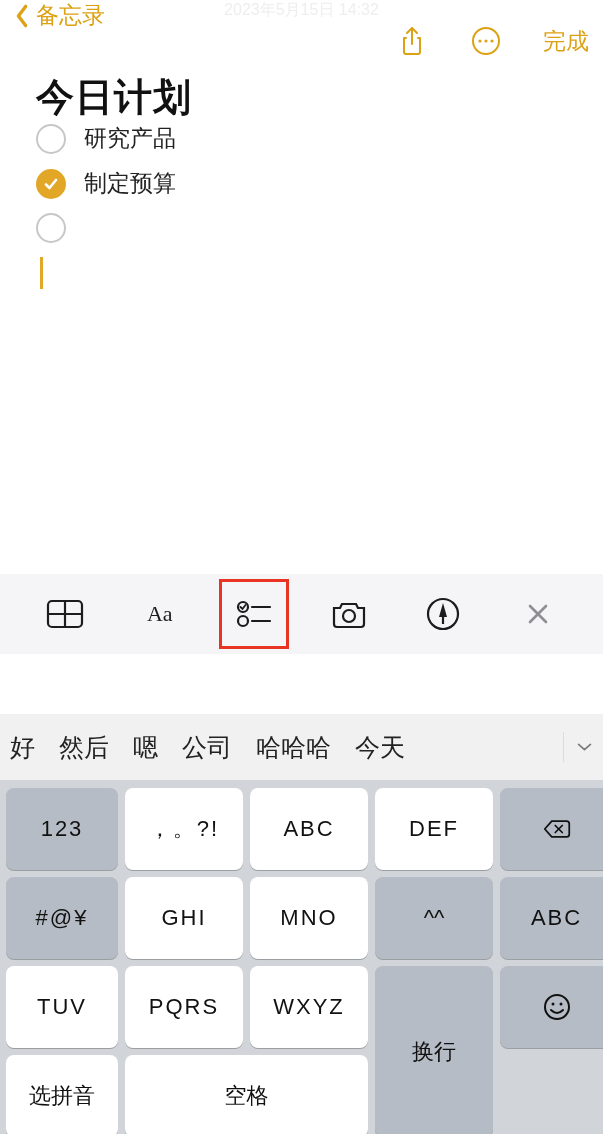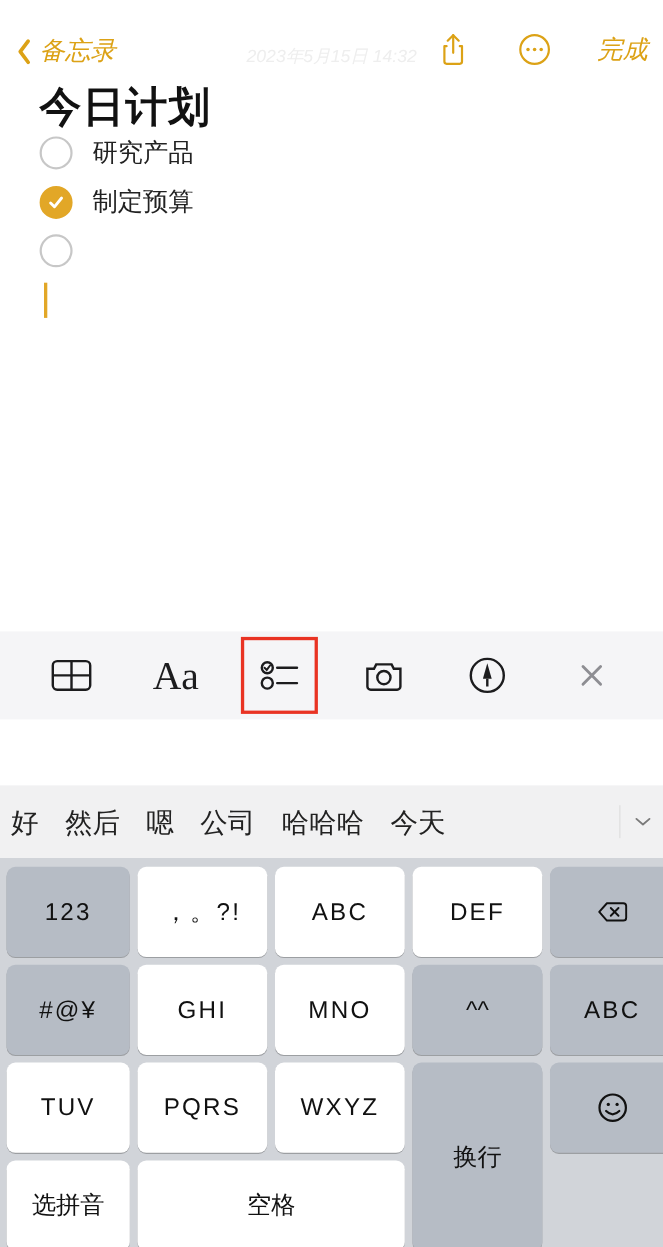--- a/index.html
+++ b/index.html
@@ -1,21 +1,21 @@
 <!DOCTYPE html>
 <html><head>
   <meta charset="utf-8">
   <style>
     * { margin: 0; padding: 0; box-sizing: border-box; font-family: -apple-system, "PingFang SC", "Helvetica Neue", sans-serif; }
     body { width: 603px; height: 1134px; background: #fff; position: relative; overflow: hidden; }
 
-    .navbar { height: 62px; display: flex; align-items: flex-end; padding: 0 14px; position: relative; font-style: italic; }
+    .navbar { height: 62px; display: flex; align-items: flex-start; padding: 0 14px; position: relative; }
     .back-group { display: flex; align-items: center; color: #dca216; font-size: 23px; cursor: pointer; }
     .chevron-left { width: 16px; height: 24px; margin-right: 6px; }
-    .nav-right { margin-left: auto; display: flex; align-items: center; gap: 40px; }
+    .nav-right { margin-left: auto; display: flex; align-items: center; gap: 40px; margin-top: 24px; }
     .nav-icon-btn { width: 34px; height: 34px; display: flex; align-items: center; justify-content: center; color: #dca216; cursor: pointer; }
     .done-btn { color: #dca216; font-size: 23px; font-weight: 500; cursor: pointer; }
     .timestamp { position: absolute; left: 50%; transform: translateX(-50%); font-size: 16px; color: #eee; pointer-events: none; }
 
     .note-area { padding: 10px 36px 0 36px; }
     .note-title { font-size: 38px; font-weight: 700; color: #111; letter-spacing: 1px; }
     .check-row { display: flex; align-items: center; gap: 18px; margin-bottom: 14px; }
     .check-circle { width: 30px; height: 30px; border-radius: 50%; border: 2px solid #c7c7c7; flex-shrink: 0; display: flex; align-items: center; justify-content: center; cursor: pointer; }
     .check-circle.checked { background: #e2a727; border-color: #e2a727; }
     .check-circle.checked svg { display: block; }
@@ -98,21 +98,21 @@
 
 <div class="format-toolbar">
   <div class="fmt-btn">
     <svg width="38" height="30" viewBox="0 0 38 30" fill="none" stroke="currentColor" stroke-width="2.2">
         <rect x="2" y="2" width="34" height="26" rx="4"></rect>
         <line x1="2" y1="15" x2="36" y2="15"></line>
         <line x1="19" y1="2" x2="19" y2="28"></line>
       </svg>
   </div>
   <div class="fmt-btn">
-    <span style="font-size:36px; font-family:serif;">Aa</span>
+    <span style="font-size:22px; font-family:serif;">Aa</span>
   </div>
   <div class="fmt-btn highlighted">
     <svg width="36" height="30" viewBox="0 0 36 30" fill="none" stroke="currentColor" stroke-width="2.2" stroke-linecap="round">
       <circle cx="7" cy="8" r="5"></circle>
         <polyline points="4.5,8 6.5,10 9.5,6" stroke-width="1.8"></polyline>
       <line x1="16" y1="8" x2="34" y2="8"></line>
       <circle cx="7" cy="22" r="5"></circle>
       <line x1="16" y1="22" x2="34" y2="22"></line>
     </svg>
   </div>

